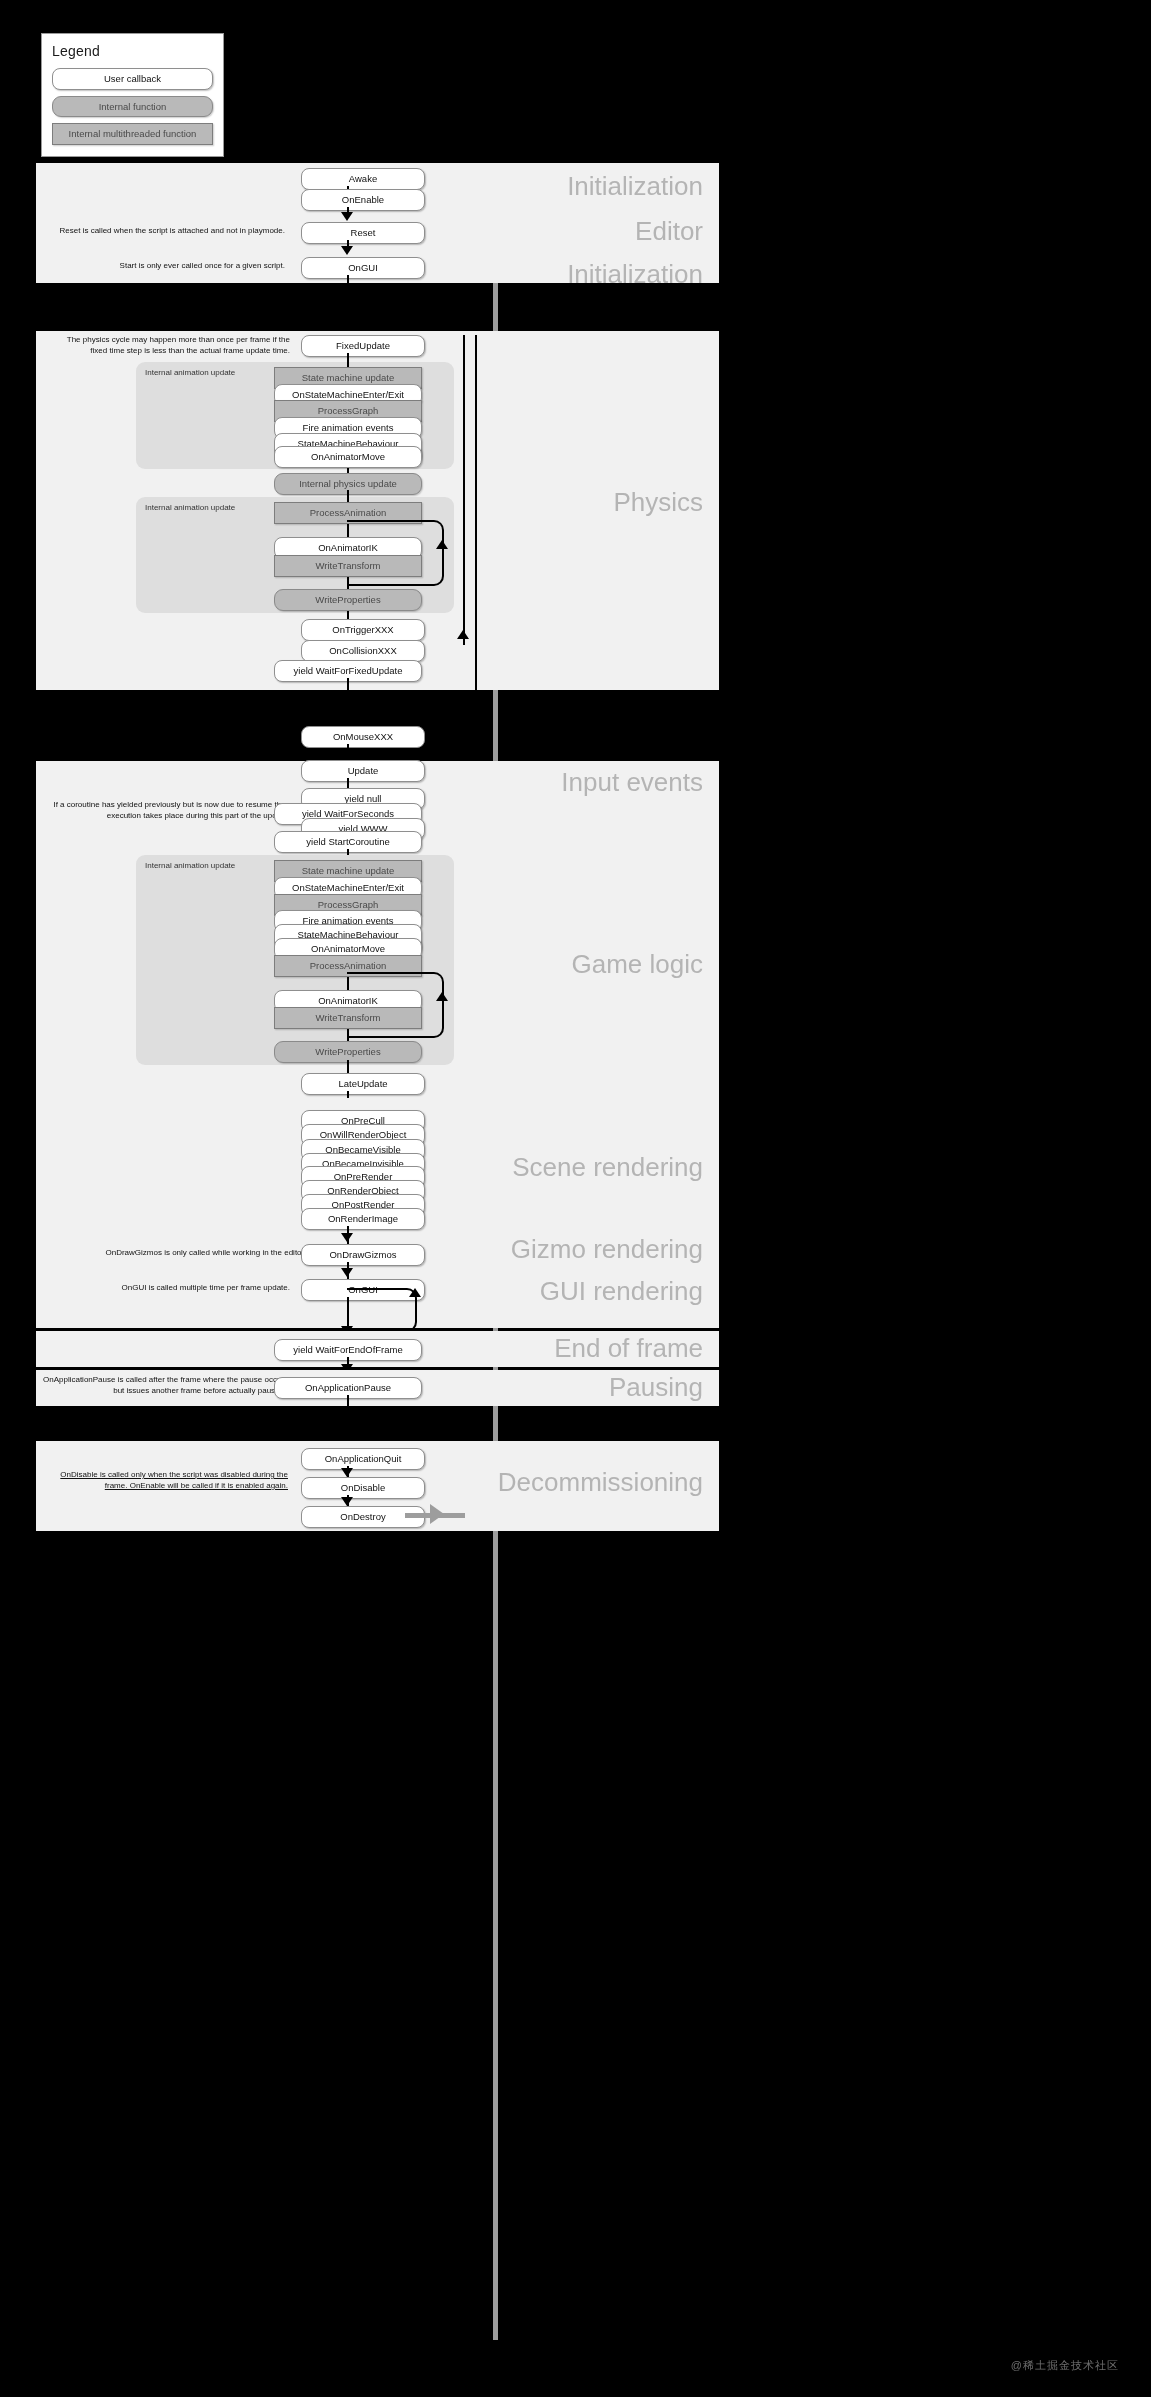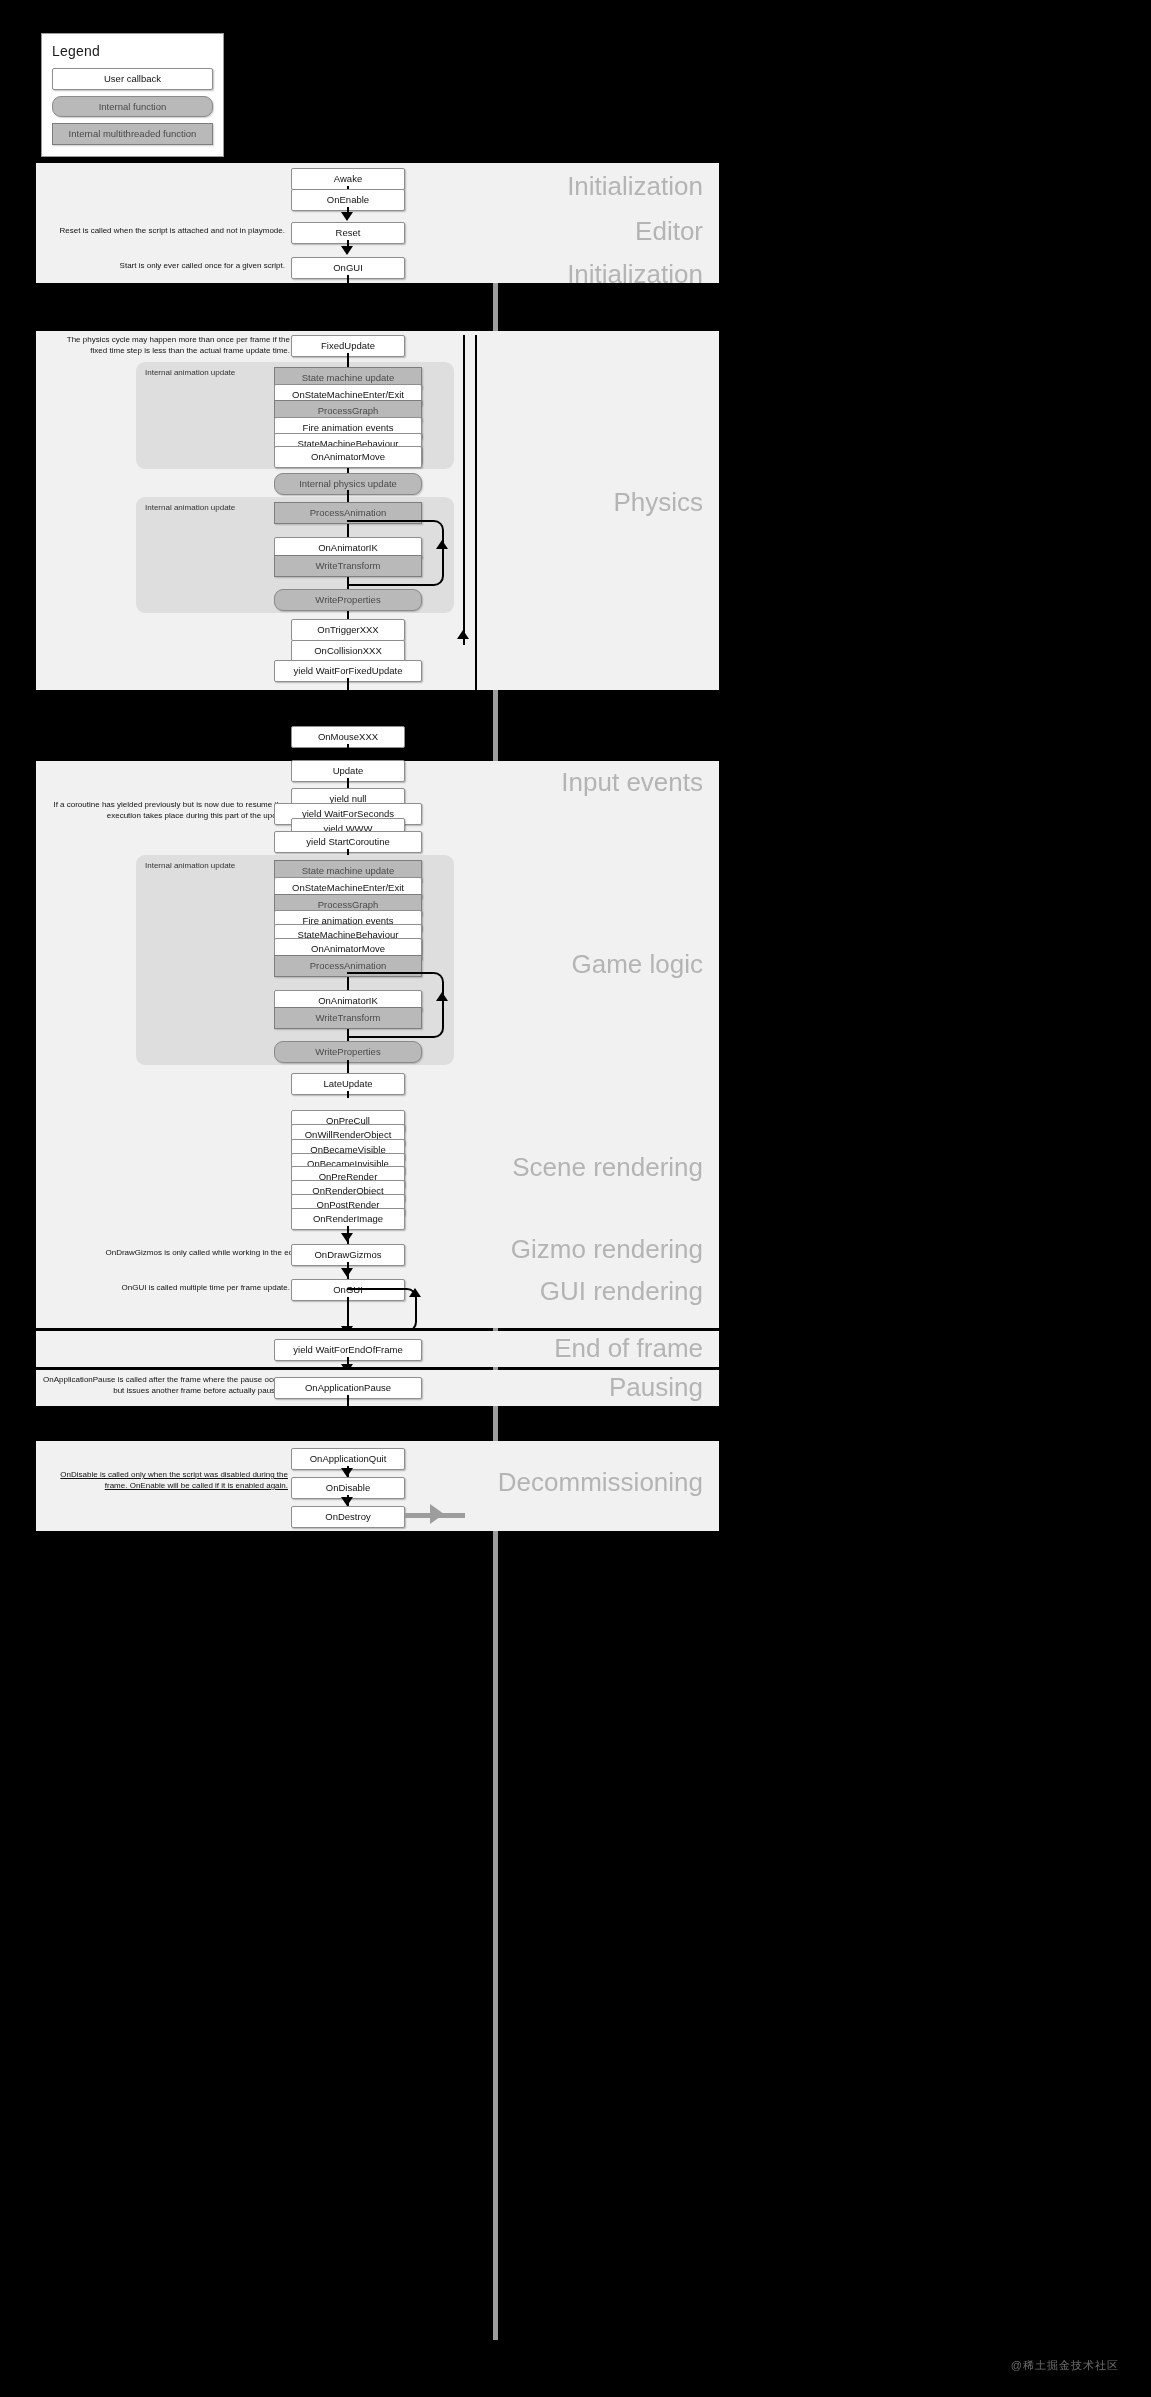--- a/index.html
+++ b/index.html
@@ -41,21 +41,21 @@
     text-align: center;
     font-size: 9.5px;
     line-height: 1;
     padding: 5px 4px;
     border: 1px solid #8f8f8f;
     position: relative;
   }
   .node.user {
     background: #ffffff;
     color: #111111;
-    border-radius: 2px;
+    border-radius: 8px;
     box-shadow: 1px 1px 1.5px rgba(0,0,0,0.25);
     text-align: center;
   }
   .node.internal {
     background: #b9b9b9;
     color: #4a4a4a;
     border-radius: 9px;
     border-color: #8a8a8a;
     box-shadow: 1px 1px 1.5px rgba(0,0,0,0.2);
   }
@@ -81,22 +81,22 @@
     color: #b4b4b4;
     font-size: 26px;
     line-height: 1;
     white-space: nowrap;
     text-align: right;
   }
 
   
   .flow-node {
     position: absolute;
-    left: 291px;
-    width: 114px;
+    left: 301px;
+    width: 124px;
   }
   .flow-node.wide  { left: 274px; width: 148px; }
 
   .note {
     position: absolute;
     font-size: 8px;
     line-height: 1.35;
     color: #111111;
     text-align: right;
     white-space: pre-line;

